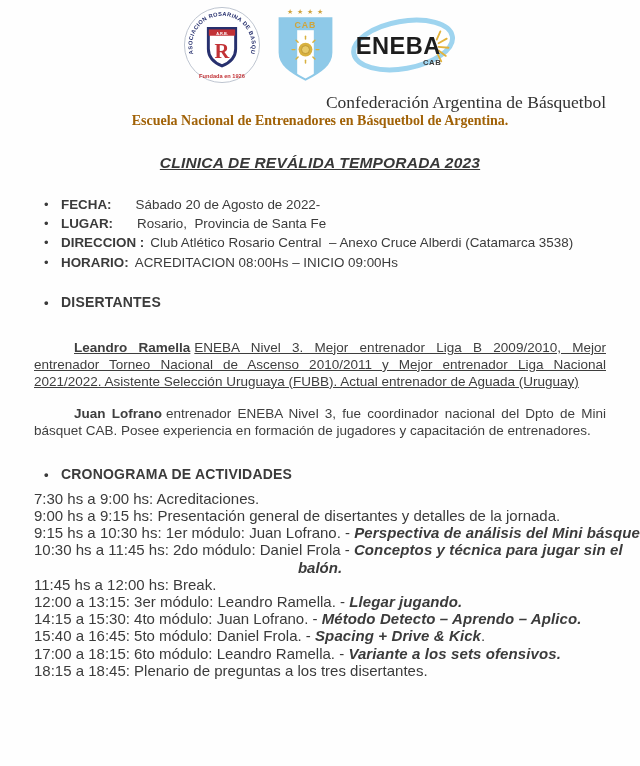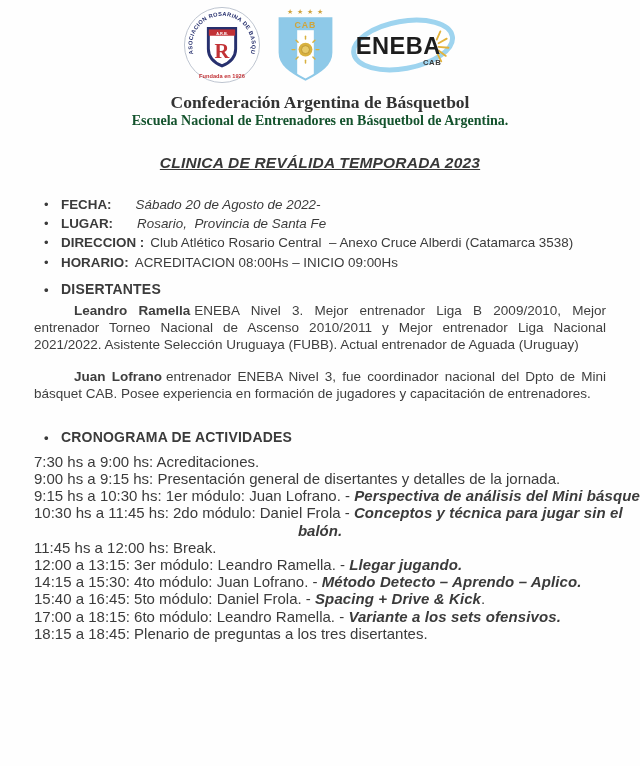--- a/index.html
+++ b/index.html
@@ -8,55 +8,55 @@
     font-family:"Liberation Sans", sans-serif; color:#3b3b3b;
   }
   .page { padding:5px 34px 0 34px; }
 
   
   .logos { display:flex; justify-content:center; align-items:center; gap:14px; height:80px; }
   .logo { flex:0 0 auto; }
 
   
   .org-title {
-    font-family:"Liberation Serif", serif; font-weight:bold; font-size:17.5px;
-    text-align:center; margin:7px 0 0 0; color:#333; line-height:20px;
+    font-family:"Liberation Serif", serif; font-weight:normal; font-size:17.5px;
+    text-align:right; margin:7px 0 0 0; color:#333; line-height:20px;
   }
   .org-sub {
     font-family:"Liberation Serif", serif; font-size:14px;
-    text-align:center; margin:0; color:#14532d; line-height:17px;
+    text-align:center; margin:0; color:#a16207; line-height:17px;
   }
 
   
   .doc-title { text-align:center; margin-top:24px; line-height:19px; }
   .doc-title span {
     font-size:15.5px; font-weight:bold; font-style:italic;
     text-decoration:underline; letter-spacing:0.2px; color:#383838;
   }
 
   
   .details { margin-top:23px; }
   .drow { padding-left:10px; line-height:19.2px; font-size:13.4px; white-space:pre; }
   .bullet { display:inline-block; width:17px; font-size:13px; color:#3b3b3b; }
   .dlabel { font-weight:bold; }
   .dval { margin-left:6px; }
-  .dval.tab { margin-left:24px;font-style:italic; }
+  .dval.tab { margin-left:24px; }
 
   
   .sect { padding-left:10px; font-size:14px; font-weight:bold; line-height:17px; letter-spacing:0.2px; }
-  .sect-disertantes { margin-top:9px; }
+  .sect-disertantes { margin-top:22px; }
   .sect-cronograma { margin-top:27px; }
 
   
   .speaker {
     margin:0; text-align:justify; text-indent:40px;
     font-size:13.5px; line-height:17px; color:#3e3e3e;
   }
   .speaker b { margin-right:4px; }
-  .sp1 { margin-top:4px; }
+  .sp1 { margin-top:28px;text-decoration:underline; }
   .sp2 { margin-top:15px; }
   .sp3 { margin-top:15px; }
 
   
   .sched { margin-top:7px; font-size:15px; line-height:17.2px; }
   .srow { white-space:nowrap; }
   .srow b i { letter-spacing:0.1px; }
   .scenter { text-align:center; }
 </style>
 </head>

